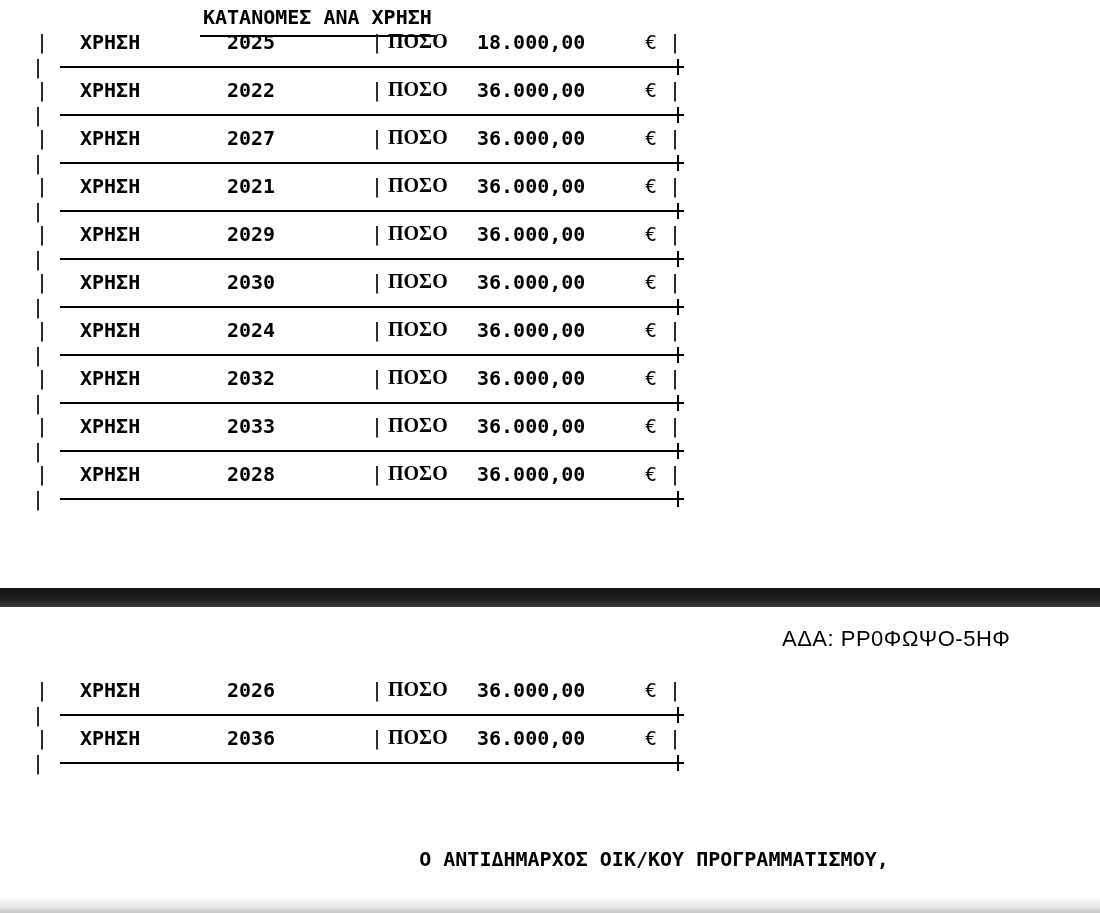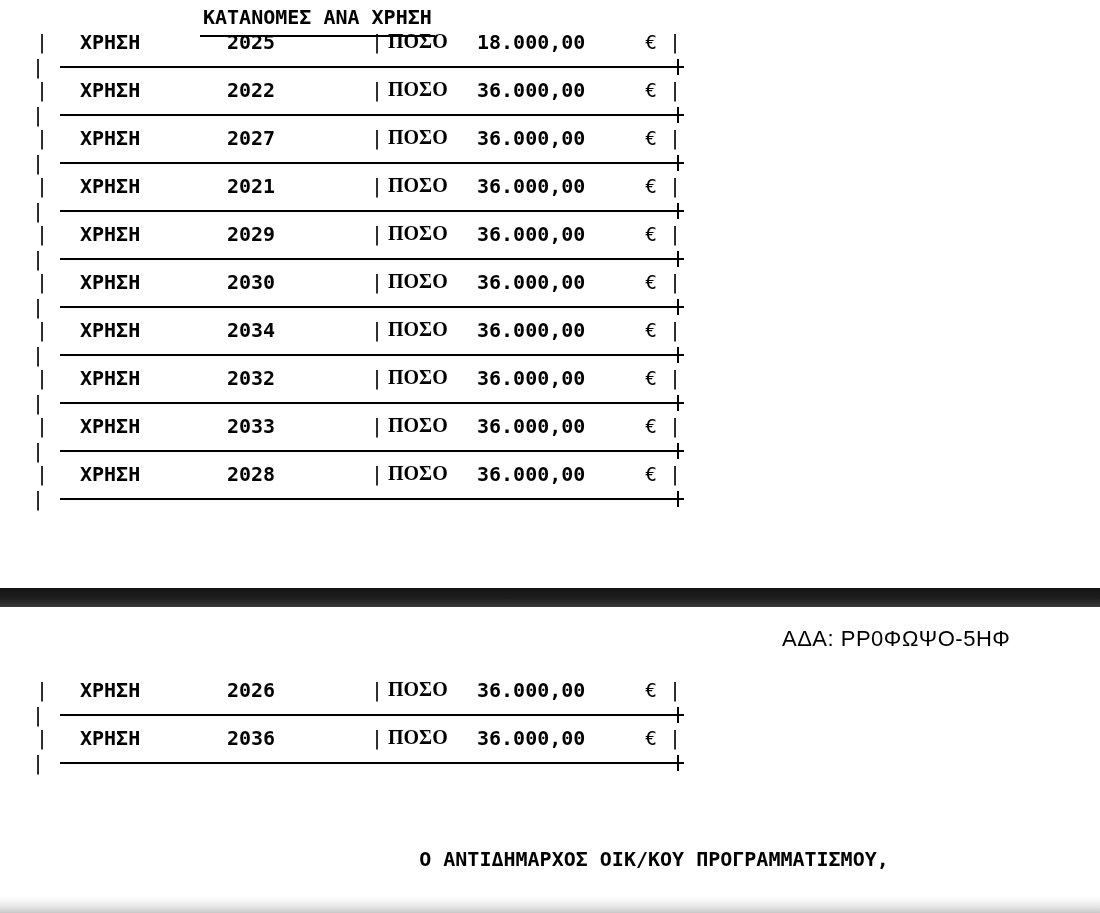--- a/index.html
+++ b/index.html
@@ -201,21 +201,21 @@
     <span class="cell c-euro">€</span>
     <span class="cell c-pipe-r">|</span>
     <span class="sep-pipe">|</span>
     <div class="sep-line"></div>
     <div class="sep-plus"></div>
   </div>
 
   <div class="row">
     <span class="cell c-pipe-l">|</span>
     <span class="cell c-label">ΧΡΗΣΗ</span>
-    <span class="cell c-year">2034</span>
+    <span class="cell c-year">2024</span>
     <span class="cell c-pipe-m">|</span>
     <span class="cell c-poso">ΠΟΣΟ</span>
     <span class="cell c-amount">36.000,00</span>
     <span class="cell c-euro">€</span>
     <span class="cell c-pipe-r">|</span>
     <span class="sep-pipe">|</span>
     <div class="sep-line"></div>
     <div class="sep-plus"></div>
   </div>
 

